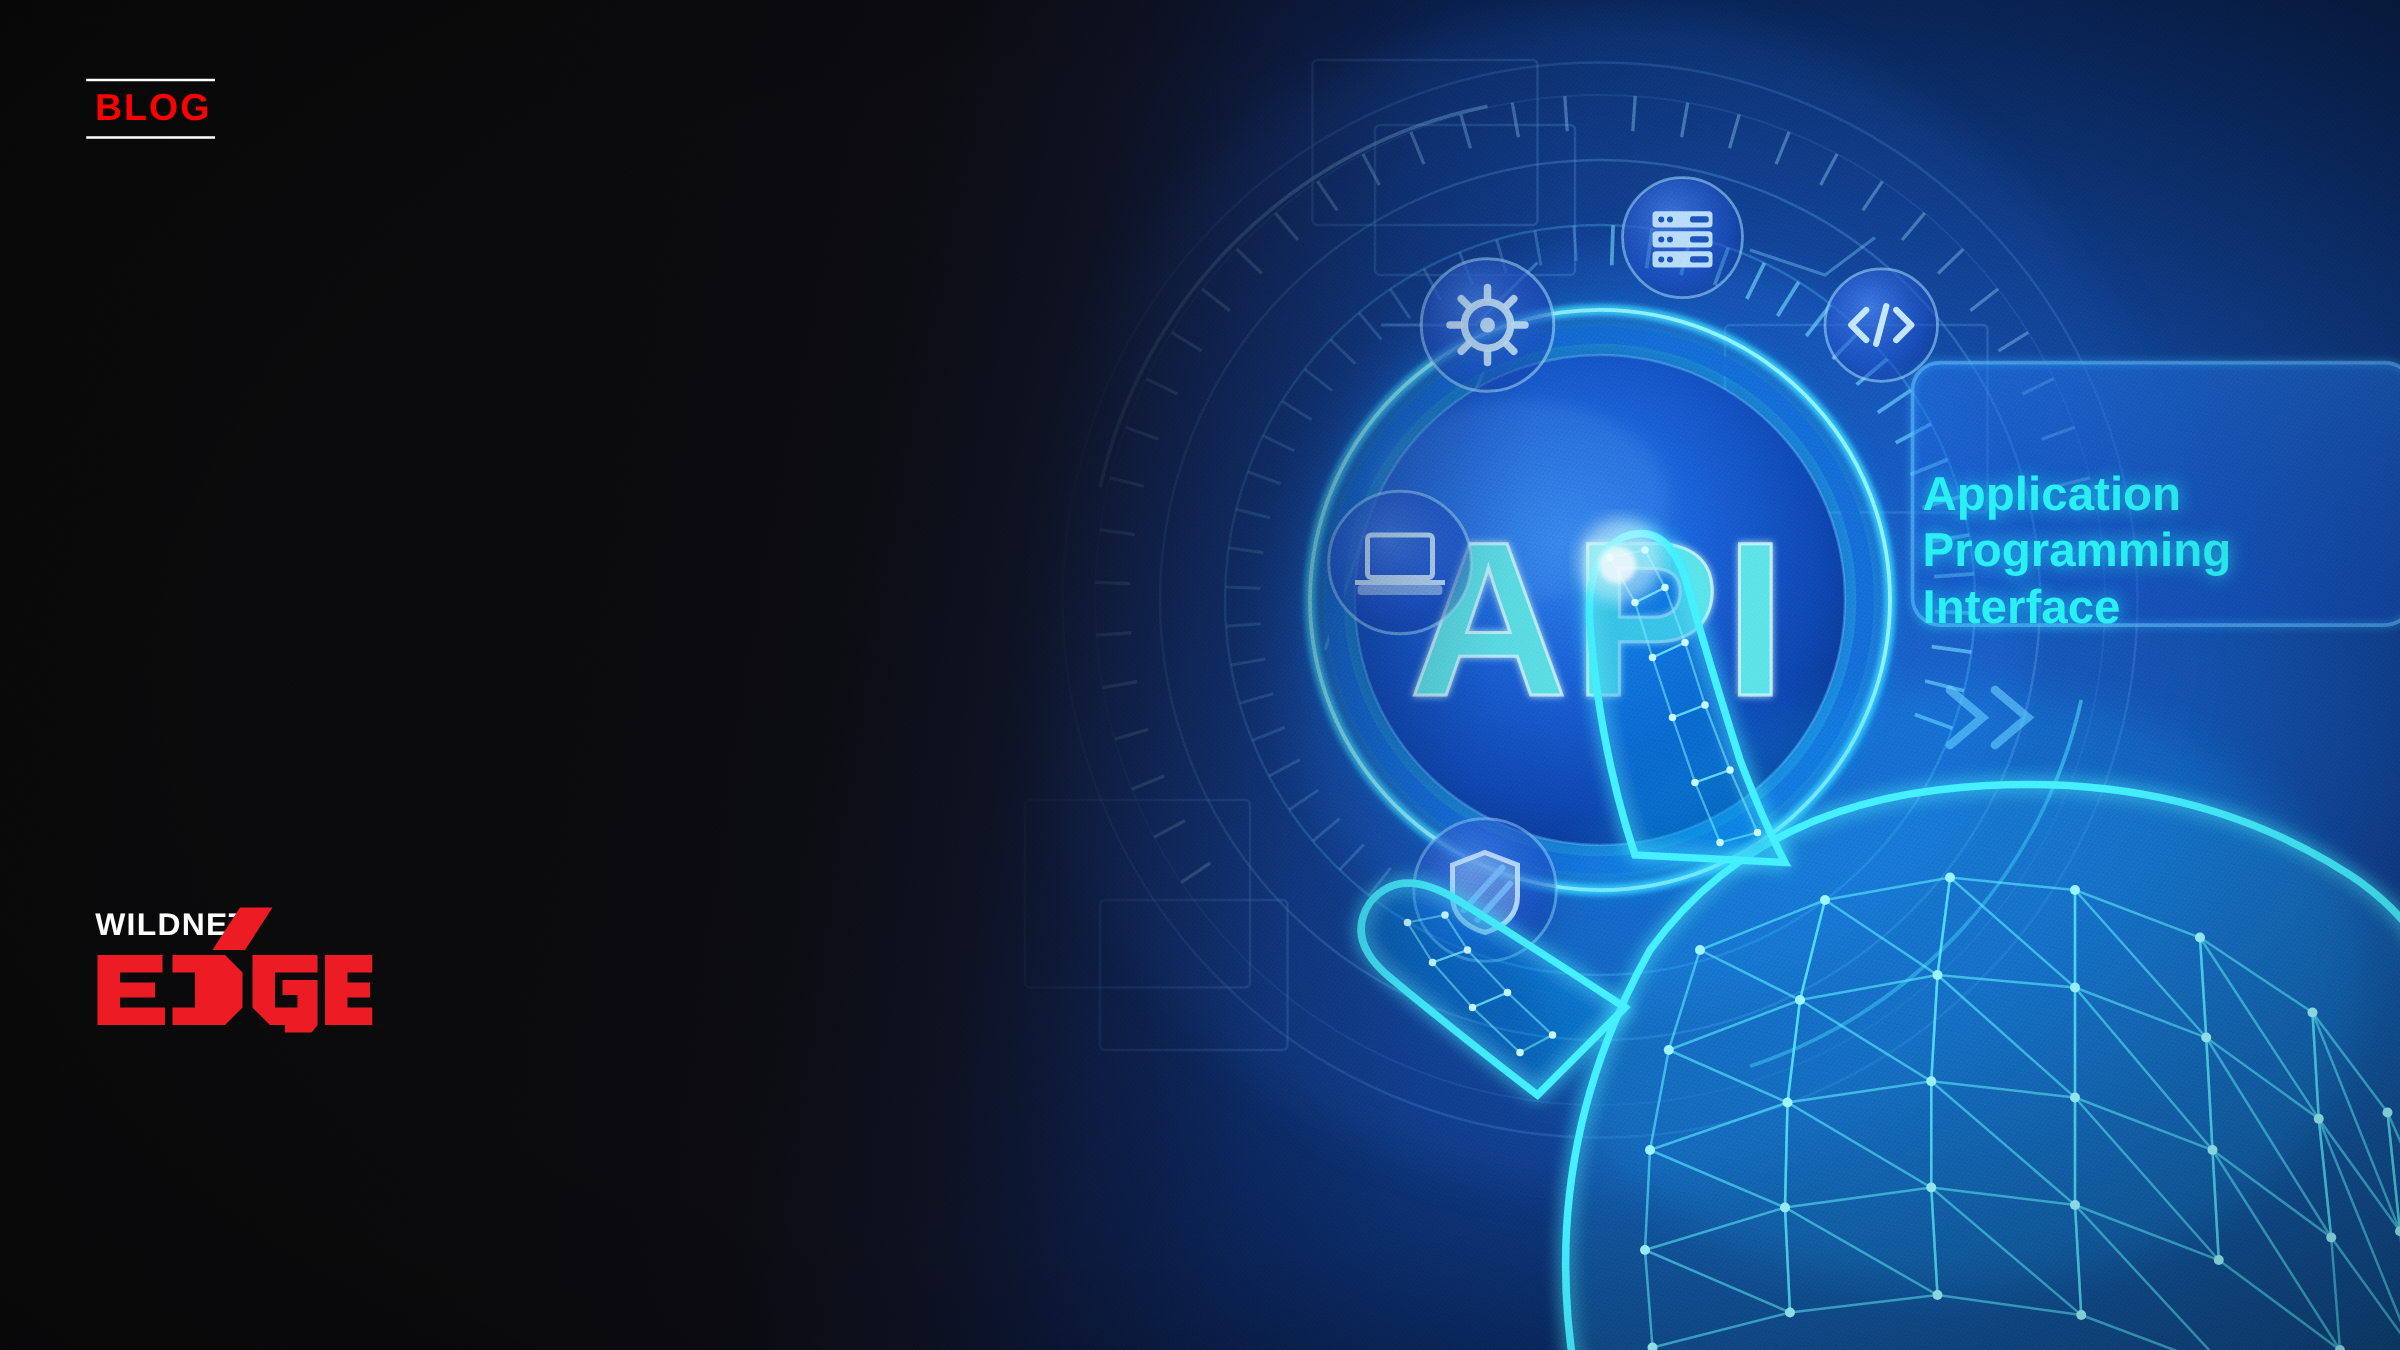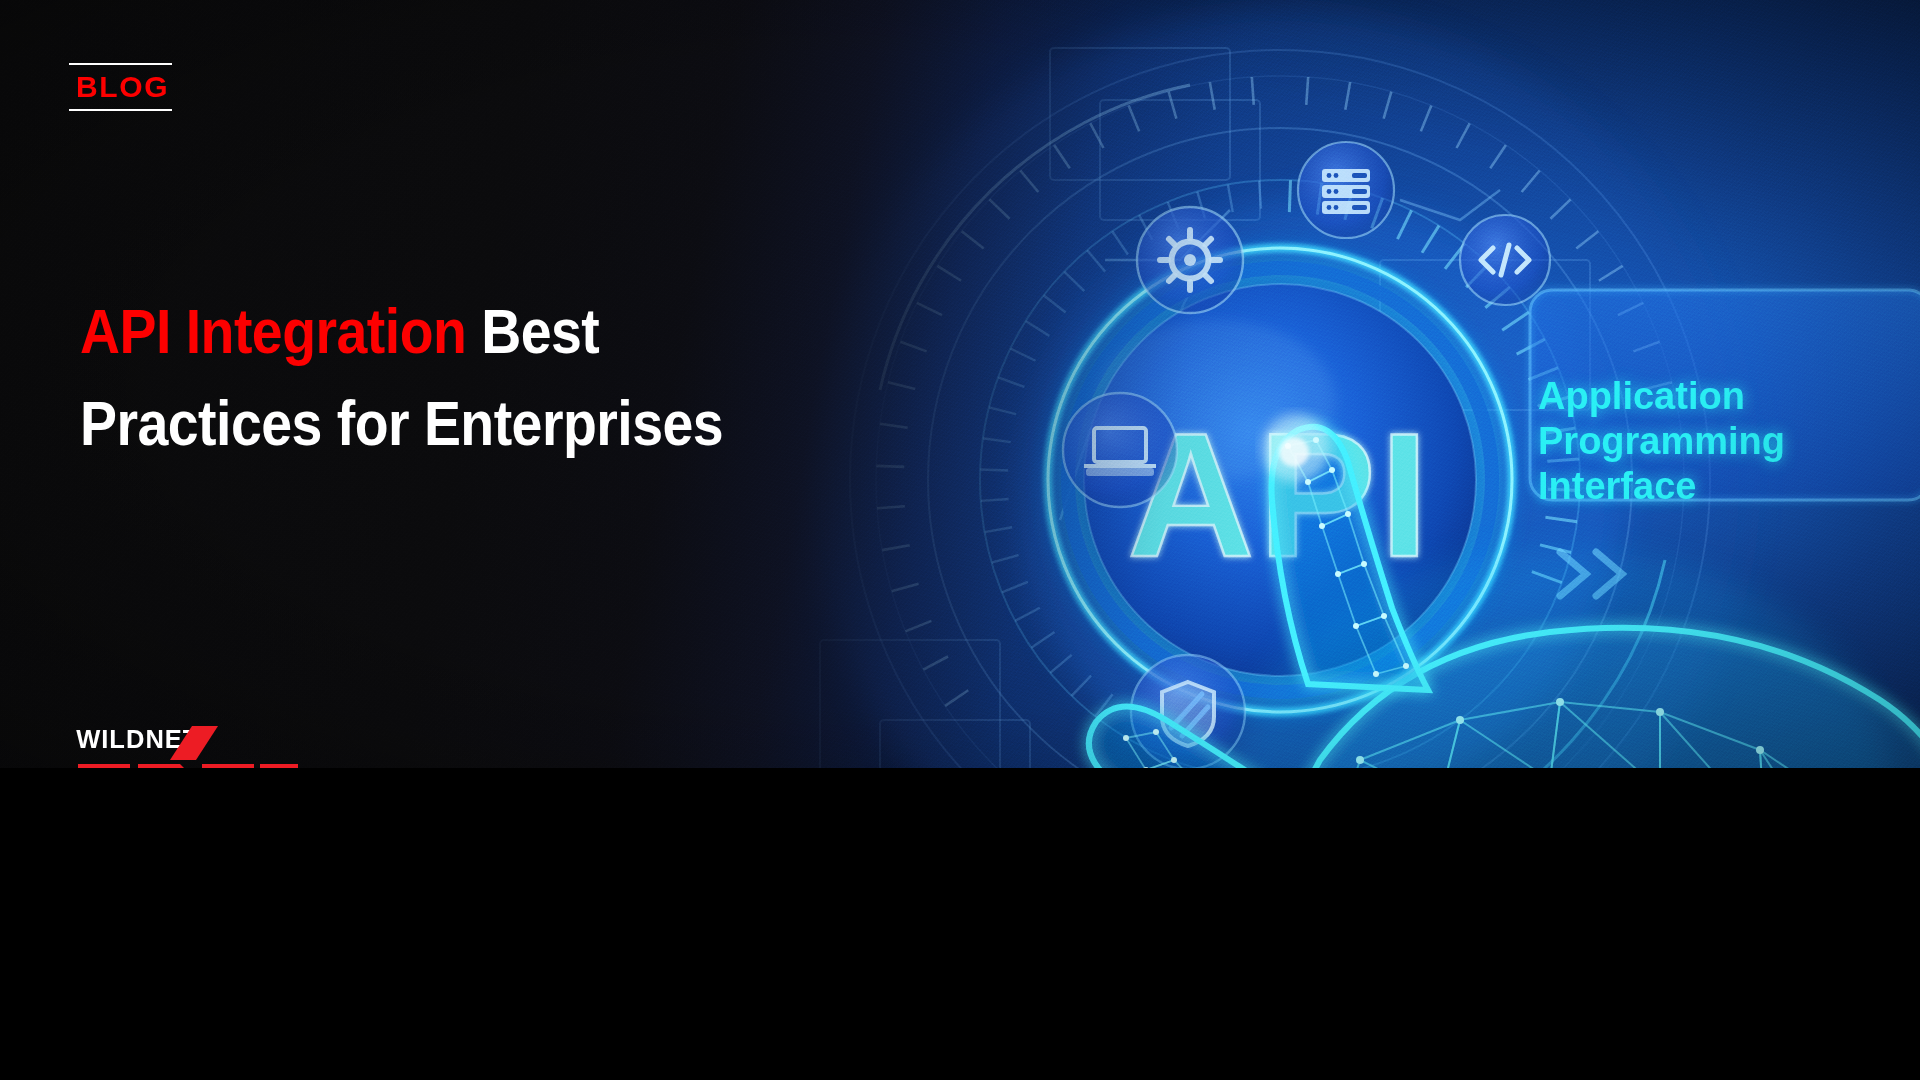--- a/index.html
+++ b/index.html
@@ -1,18 +1,18 @@
 <!DOCTYPE html>
 <html><head>
 <meta charset="utf-8">
 <style>
   html,body{margin:0;padding:0;background:#000;}
   body{width:1920px;height:1080px;overflow:hidden;font-family:"Liberation Sans",sans-serif;}
 
-  #stage{position:relative;width:1920px;height:768px;overflow:hidden;background:#0a0a0a;text-decoration:underline;}
+  #stage{position:relative;width:1920px;height:1080px;overflow:hidden;background:#0a0a0a;text-decoration:underline;}
 
   
   .bg-base{
     position:absolute;inset:0;
     background:
       radial-gradient(ellipse 70% 95% at 78% 52%, #1f6fd6 0%, #1558b8 18%, #103f8e 36%, #0a2a63 55%, #071b3f 70%, #05122a 82%, #0a0a0c 94%);
   }
   .bg-dark-left{
     position:absolute;inset:0;
     background:linear-gradient(100deg,
@@ -440,26 +440,20 @@
   <div class="bg-dark-left"></div>
   <div class="bg-noise"></div>
   <div class="bg-vignette"></div>
 
   <div class="blog-badge">
     <div class="rule"></div>
     <div class="word">BLOG</div>
     <div class="rule bot"></div>
   </div>
 
-  <div class="headline">
-    <div class="line">
-      <span class="hl-red">API Integration</span><span class="hl-white"> Best</span>
-    </div>
-    <div class="line hl-white">Practices for Enterprises</div>
-  </div>
 
   <div class="logo">
     <svg viewBox="0 0 230 110">
 
       <text x="8" y="32" font-family="Liberation Sans, sans-serif" font-size="25" font-weight="700" letter-spacing="1" fill="#ffffff" transform="scale(1.02,1)">WILDNET</text>
 
       <polygon points="124,10 150,10 128,44 102,44" fill="#ed1c24"></polygon>
 
       <g fill="#ed1c24">
 

